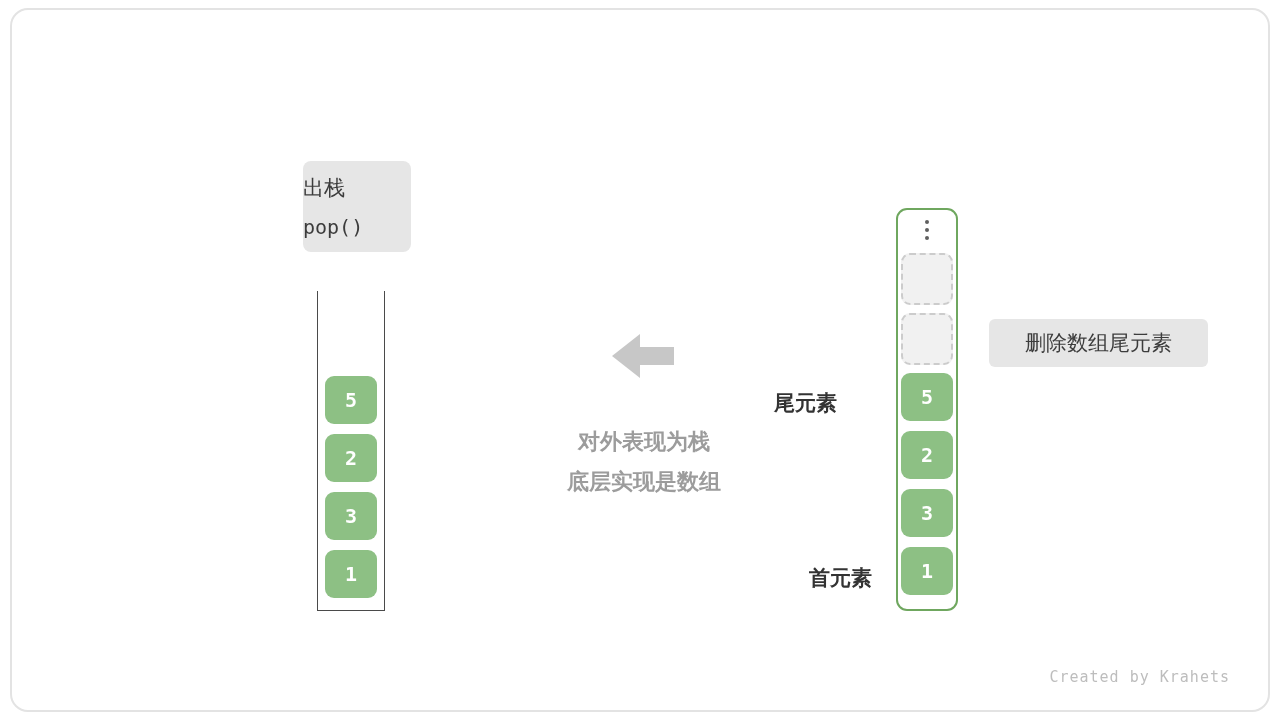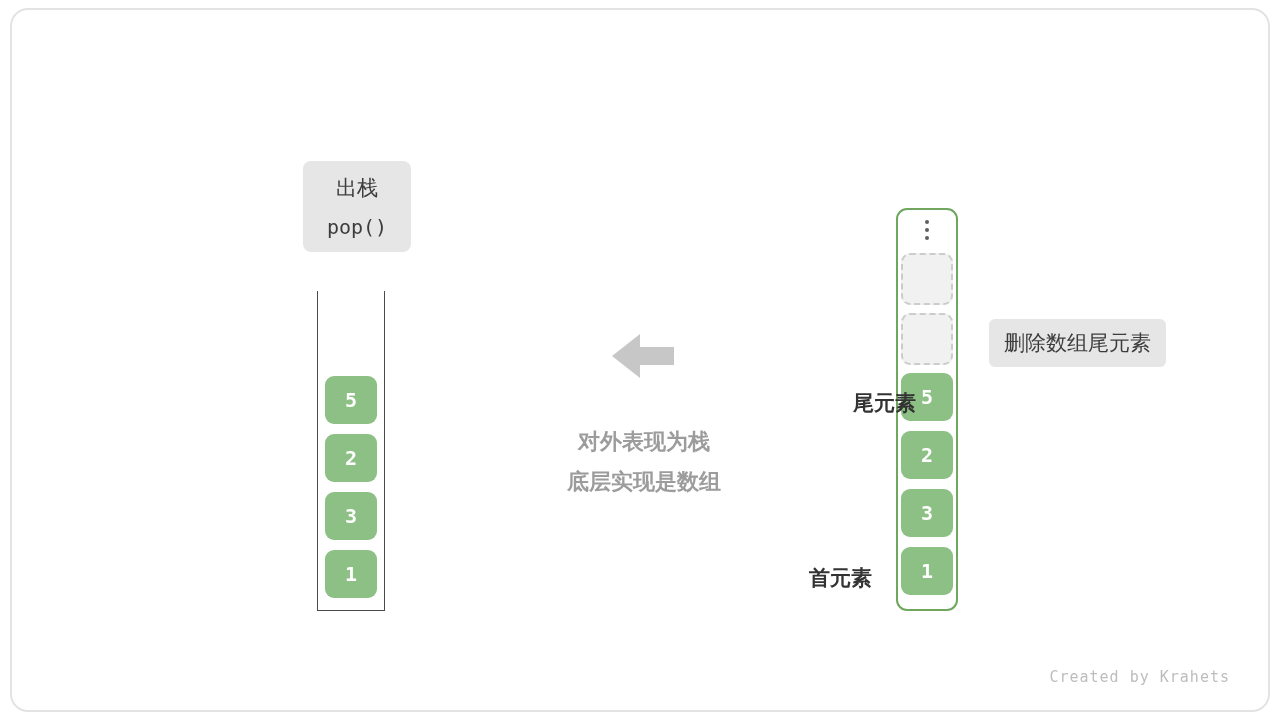--- a/index.html
+++ b/index.html
@@ -7,21 +7,21 @@
   .frame {
     position:absolute; left:10px; top:8px; width:1260px; height:704px;
     background:#ffffff; border:2px solid #e3e3e3; border-radius:18px;
     overflow:hidden;
   }
 
   
   .pop-box {
     position:absolute; left:291px; top:151px; width:108px; height:91px;
     background:var(--label-gray-bg,#e6e6e6); border-radius:8px;
-    display:flex; flex-direction:column; align-items:center; justify-content:center; gap:13px;
+    display:flex; flex-direction:column; align-items:flex-start; justify-content:center; gap:13px;
     color:var(--text-dark,#3c3c3c); font-size:21px;
   }
   .pop-box .code { font-family:"DejaVu Sans Mono", monospace; font-size:20px; }
 
   
   .left-stack {
     position:absolute; left:305px; top:281px; width:68px; height:320px;
     border-left:1.5px solid #4a4a4a; border-right:1.5px solid #4a4a4a; border-bottom:1.5px solid #4a4a4a;
     display:flex; flex-direction:column; justify-content:flex-end; align-items:center;
     gap:10px; padding-bottom:12px;
@@ -59,28 +59,28 @@
   .slot.first { margin-top:13px; }
   .slot.second { margin-top:8px; }
   .right-array .cell.row-first { margin-top:8px; }
   .right-array .cell + .cell { margin-top:10px; }
 
   
   .side-label {
     position:absolute; width:110px; text-align:right;
     font-size:21px; font-weight:bold; color:#333333;
   }
-  .side-label.tail { left:794px; top:379px; }
+  .side-label.tail { left:715px; top:379px; }
   .side-label.head { left:750px; top:554px; }
 
   
   .callout {
     position:absolute; left:977px; top:309px; height:48px;
     background:var(--label-gray-bg,#e6e6e6); border-radius:6px;
-    padding:0 15px; line-height:48px; font-size:21px; color:var(--text-dark,#3c3c3c);
+    padding:0 36px; line-height:48px; font-size:21px; color:var(--text-dark,#3c3c3c);
     white-space:nowrap;
   }
 
   
   .watermark {
     position:absolute; right:38px; bottom:24px;
     font-family:"DejaVu Sans Mono", monospace; font-size:15px;
     color:var(--watermark-gray,#bdbdbd); letter-spacing:1px;margin-top:15px;
   }
 </style>

